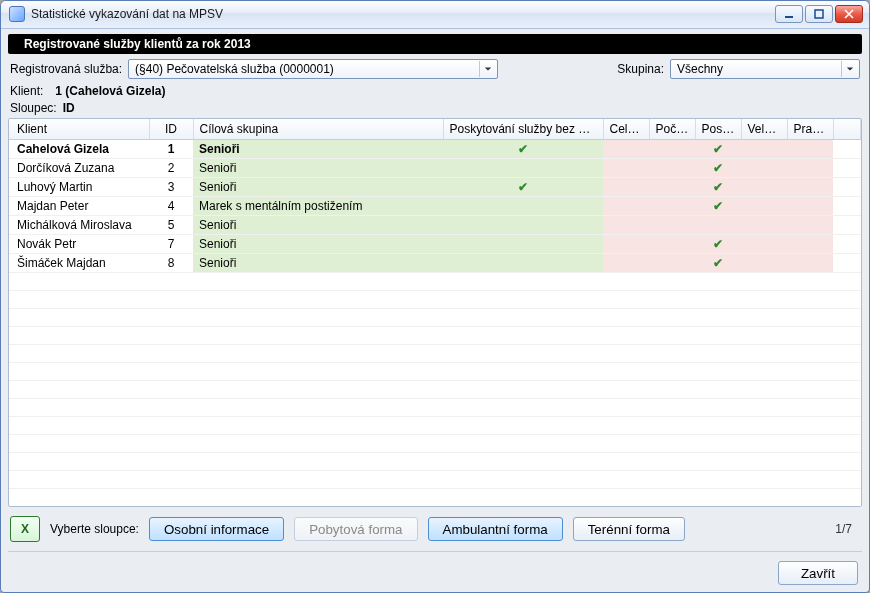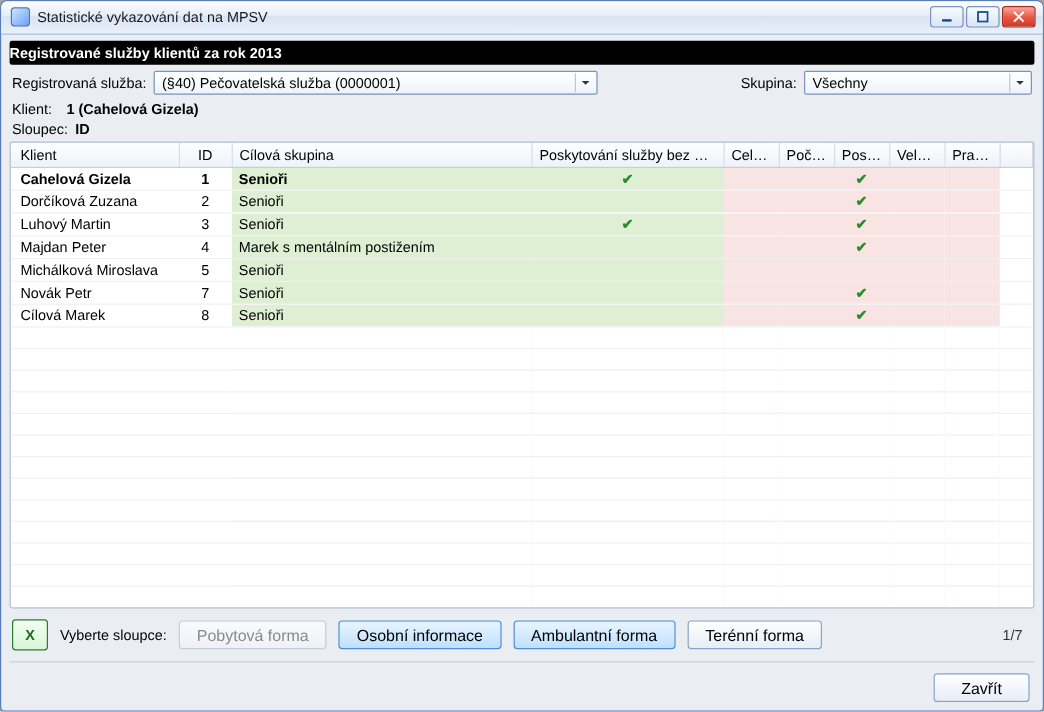--- a/index.html
+++ b/index.html
@@ -47,21 +47,21 @@
 
   
   .client {
     flex:1 1 auto; display:flex; flex-direction:column;
     padding:5px 7px 7px 7px; gap:3px;
     min-height:0;
   }
 
   .subheader {
     background:#000; color:#fff; font-weight:bold;
-    padding:3px 0; border-radius:2px;
+    padding:3px 16px; border-radius:2px;
   }
 
   .filter-row { display:flex; align-items:center; gap:6px; padding:2px 2px; }
   .filter-row .spacer { flex:1 1 auto; }
   .label { white-space:nowrap; }
 
   .select {
     height:20px; border:1px solid #7a94bb; border-radius:2px;
     background:linear-gradient(to bottom,#fff,#eef3fa);
     display:flex; align-items:center;
@@ -323,21 +323,21 @@
               <td class="col-cil">Senioři</td>
               <td class="col-bezuhr"></td>
               <td class="col-celko"></td>
               <td class="col-pocet"></td>
               <td class="col-posky"><span class="check">✔</span></td>
               <td class="col-velke"></td>
               <td class="col-prani"></td>
               <td class="col-tail"></td>
             </tr>
             <tr>
-              <td class="col-klient">Cílová Marek</td>
+              <td class="col-klient">Šimáček Majdan</td>
               <td class="col-id">8</td>
               <td class="col-cil">Senioři</td>
               <td class="col-bezuhr"></td>
               <td class="col-celko"></td>
               <td class="col-pocet"></td>
               <td class="col-posky"><span class="check">✔</span></td>
               <td class="col-velke"></td>
               <td class="col-prani"></td>
               <td class="col-tail"></td>
             </tr>
@@ -499,22 +499,22 @@
             </tr>
           </tbody>
       </table>
     </div>
 
     <div class="bottom-row">
       <button class="excel-btn">
         <span>X</span>
       </button>
       <span class="label">Vyberte sloupce:</span>
+      <button class="btn primary">Osobní informace</button>
       <button class="btn disabled">Pobytová forma</button>
-      <button class="btn primary">Osobní informace</button>
       <button class="btn primary">Ambulantní forma</button>
       <button class="btn">Terénní forma</button>
       <span class="page-indicator">1/7</span>
     </div>
 
     <div class="footer-sep"></div>
 
     <div class="footer-row">
       <button class="btn">Zavřít</button>
     </div>

